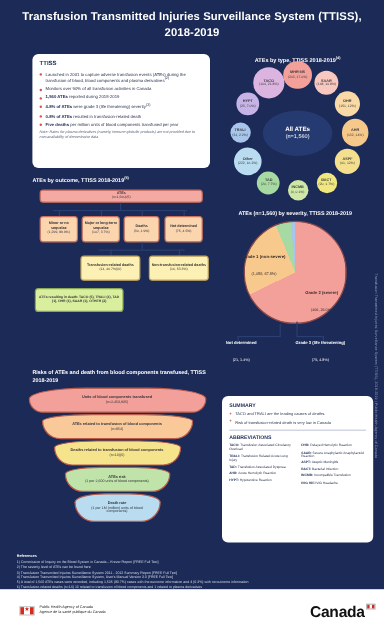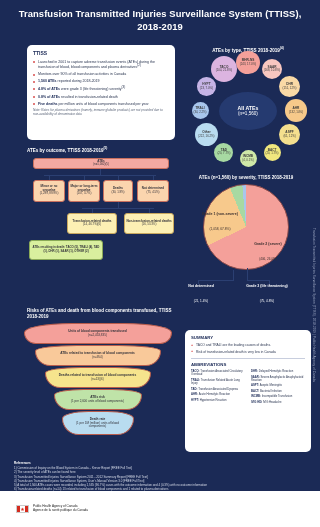--- a/index.html
+++ b/index.html
@@ -383,15 +383,19 @@
   <div class="footer">
     <div class="phac">
       <div class="flag">
           <span>★</span>
         </div>
       <div class="phac-txt">
         <span>Public Health Agency of Canada</span>
         <span>Agence de la santé publique du Canada</span>
       </div>
     </div>
+    <div class="wordmark">
+      <span>Canada</span>
+      <span class="wflag"></span>
+    </div>
   </div>
 
 </div>
 
 </body></html>

